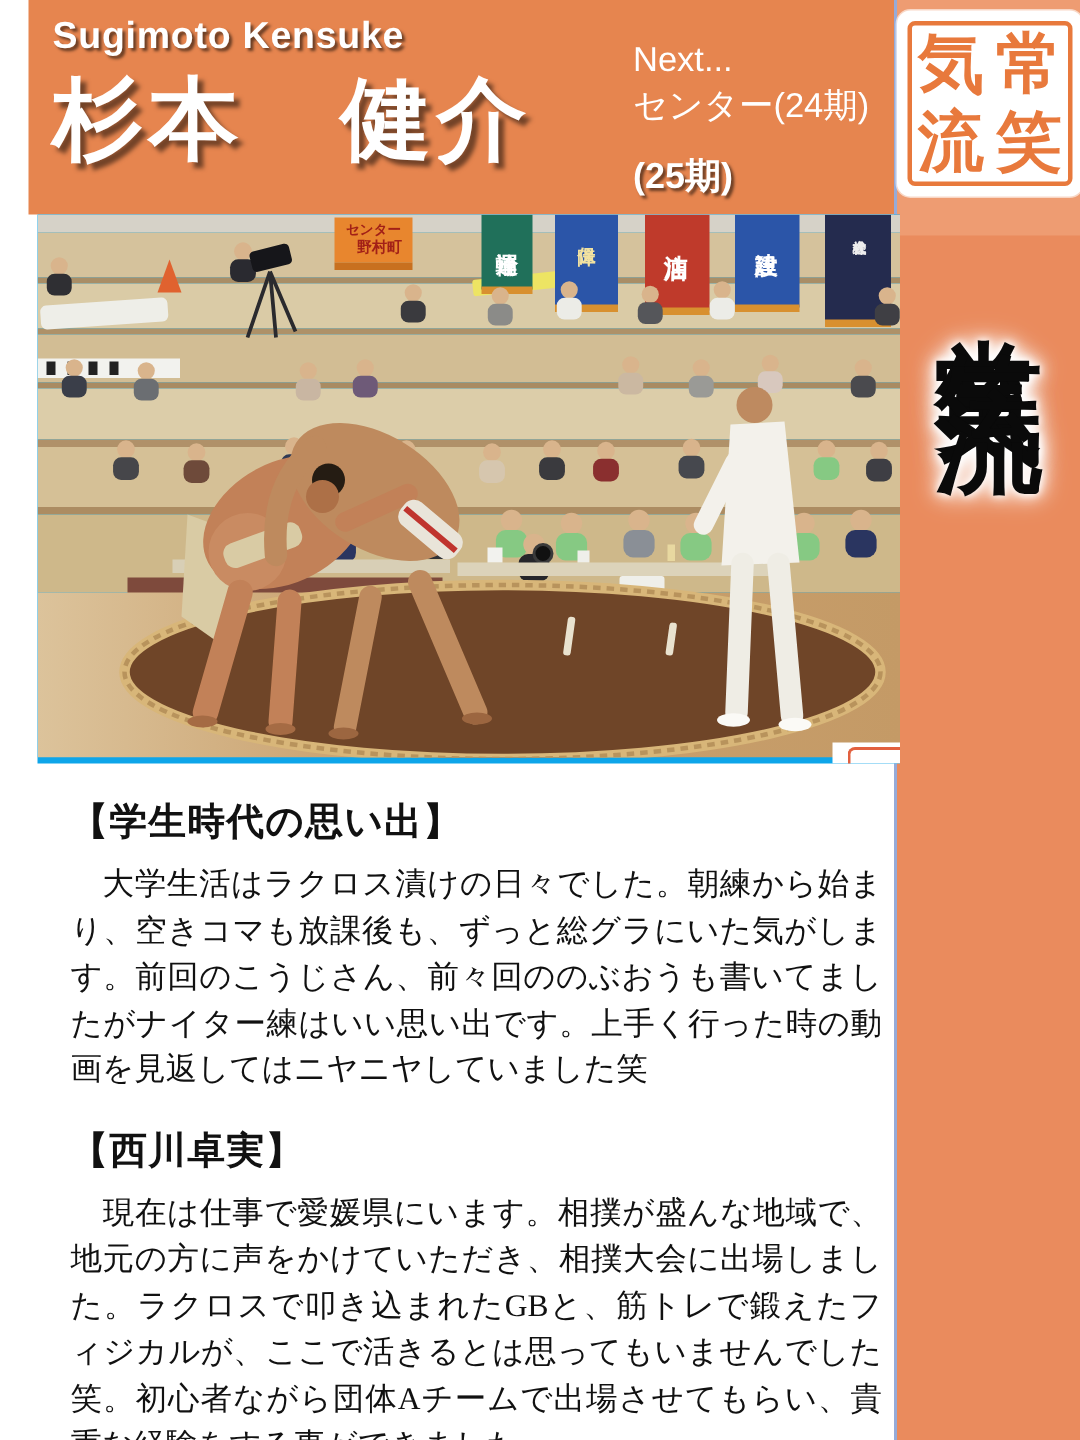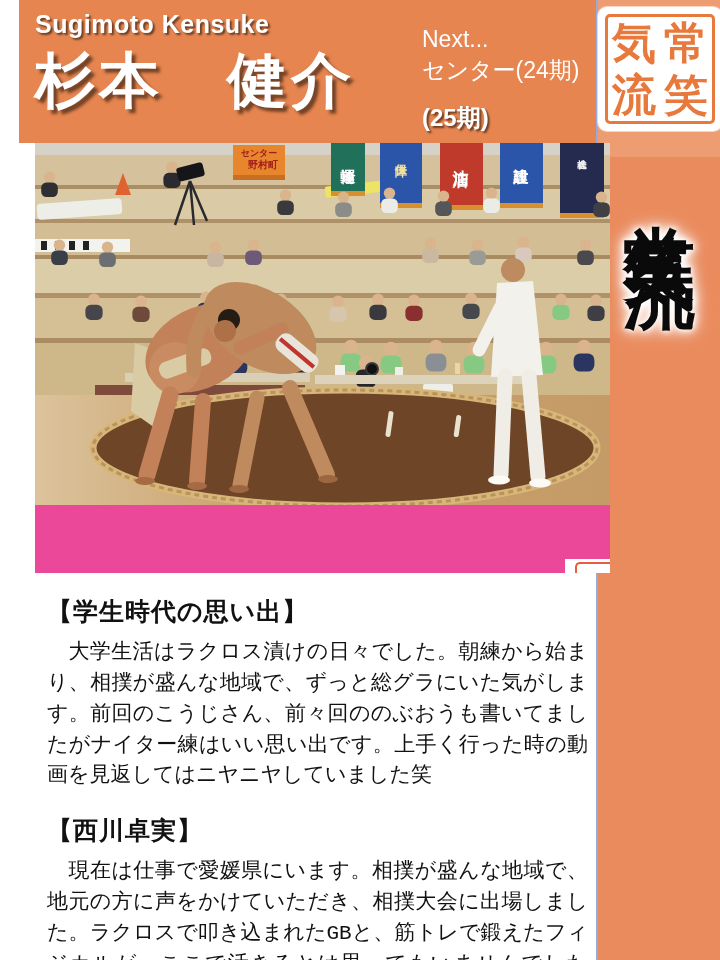--- a/index.html
+++ b/index.html
@@ -13,24 +13,24 @@
 
   .header { width:577px; height:143px; background:#E6854F; position:relative; color:#fff; }
   .name-block { position:absolute; left:16px; top:10px; }
   .romaji { font-size:25px; font-weight:bold; text-shadow:2px 2px 2px rgba(0,0,0,.55); letter-spacing:.5px; }
   .kanji { font-family:"DejaVu Sans", sans-serif; font-size:60px; font-weight:800; letter-spacing:4px;
            text-shadow:4px 4px 3px rgba(0,0,0,.5); line-height:1.1; margin-top:8px; white-space:nowrap; }
   .next-block { position:absolute; left:403px; top:24px; line-height:1.35; }
   .next-label, .next-person { font-size:23px; font-weight:400; }
   .generation { font-size:24px; font-weight:bold; margin-top:16px; text-shadow:2px 2px 2px rgba(0,0,0,.55); }
 
-  .photo { position:relative; width:575px; height:430px; margin-left:16px; overflow:hidden; background:#ec4899; }
+  .photo { position:relative; width:575px; height:366px; margin-left:6px; overflow:hidden; background:#0ea5e9; }
   .photo svg { display:block; }
 
-  .section { margin:0 8px 0 28px; color:#111; font-family:Liberation Mono, monospace; }
+  .section { margin:0 8px 0 28px; color:#111; font-family:Liberation Serif, serif; }
   .section h2 { font-size:25px; font-weight:bold; margin-top:22px; margin-bottom:10px; letter-spacing:1px; }
   .section p { font-size:21px; line-height:1.47; text-align:justify; }
   .section p + p { margin-top:0; }
 
   
   .sidebar { width:143px; height:960px; background:#EA8B5D; border-left:2px solid #96ABD9;
              display:flex; flex-direction:column; align-items:center; }
   .seal-band { width:100%; height:157px; background:#EE9C72; display:flex; justify-content:center; padding-top:7px; }
   .seal { width:124px; height:124px; background:#fff; border-radius:9px; padding:7px;
           box-shadow:0 0 0 1px rgba(255,255,255,.6); }
@@ -229,21 +229,21 @@
           <path d="M494,233 L503,334" stroke="#EFEDE5" stroke-width="15" stroke-linecap="round" fill="none"></path>
           <ellipse cx="464" cy="337" rx="11" ry="4.5" fill="#FBFAF6"></ellipse>
           <ellipse cx="505" cy="340" rx="11" ry="4.5" fill="#FBFAF6"></ellipse>
         </g>
       </svg>
       <div class="notch"></div>
     </figure>
 
     <section class="section">
       <h2>【学生時代の思い出】</h2>
-      <p>　大学生活はラクロス漬けの日々でした。朝練から始まり、相撲が盛んな地域で、ずっと総グラにいた気がします。前回のこうじさん、前々回ののぶおうも書いてましたがナイター練はいい思い出です。上手く行った時の動画を見返してはニヤニヤしていました笑</p>
+      <p>　大学生活はラクロス漬けの日々でした。朝練から始まり、空きコマも放課後も、ずっと総グラにいた気がします。前回のこうじさん、前々回ののぶおうも書いてましたがナイター練はいい思い出です。上手く行った時の動画を見返してはニヤニヤしていました笑</p>
     </section>
 
     <section class="section">
       <h2>【西川卓実】</h2>
       <p>　現在は仕事で愛媛県にいます。相撲が盛んな地域で、地元の方に声をかけていただき、相撲大会に出場しました。ラクロスで叩き込まれたGBと、筋トレで鍛えたフィジカルが、ここで活きるとは思ってもいませんでした笑。初心者ながら団体Aチームで出場させてもらい、貴重な経験をする事ができました。</p>
     </section>
 
   </div>
 
   <aside class="sidebar">

